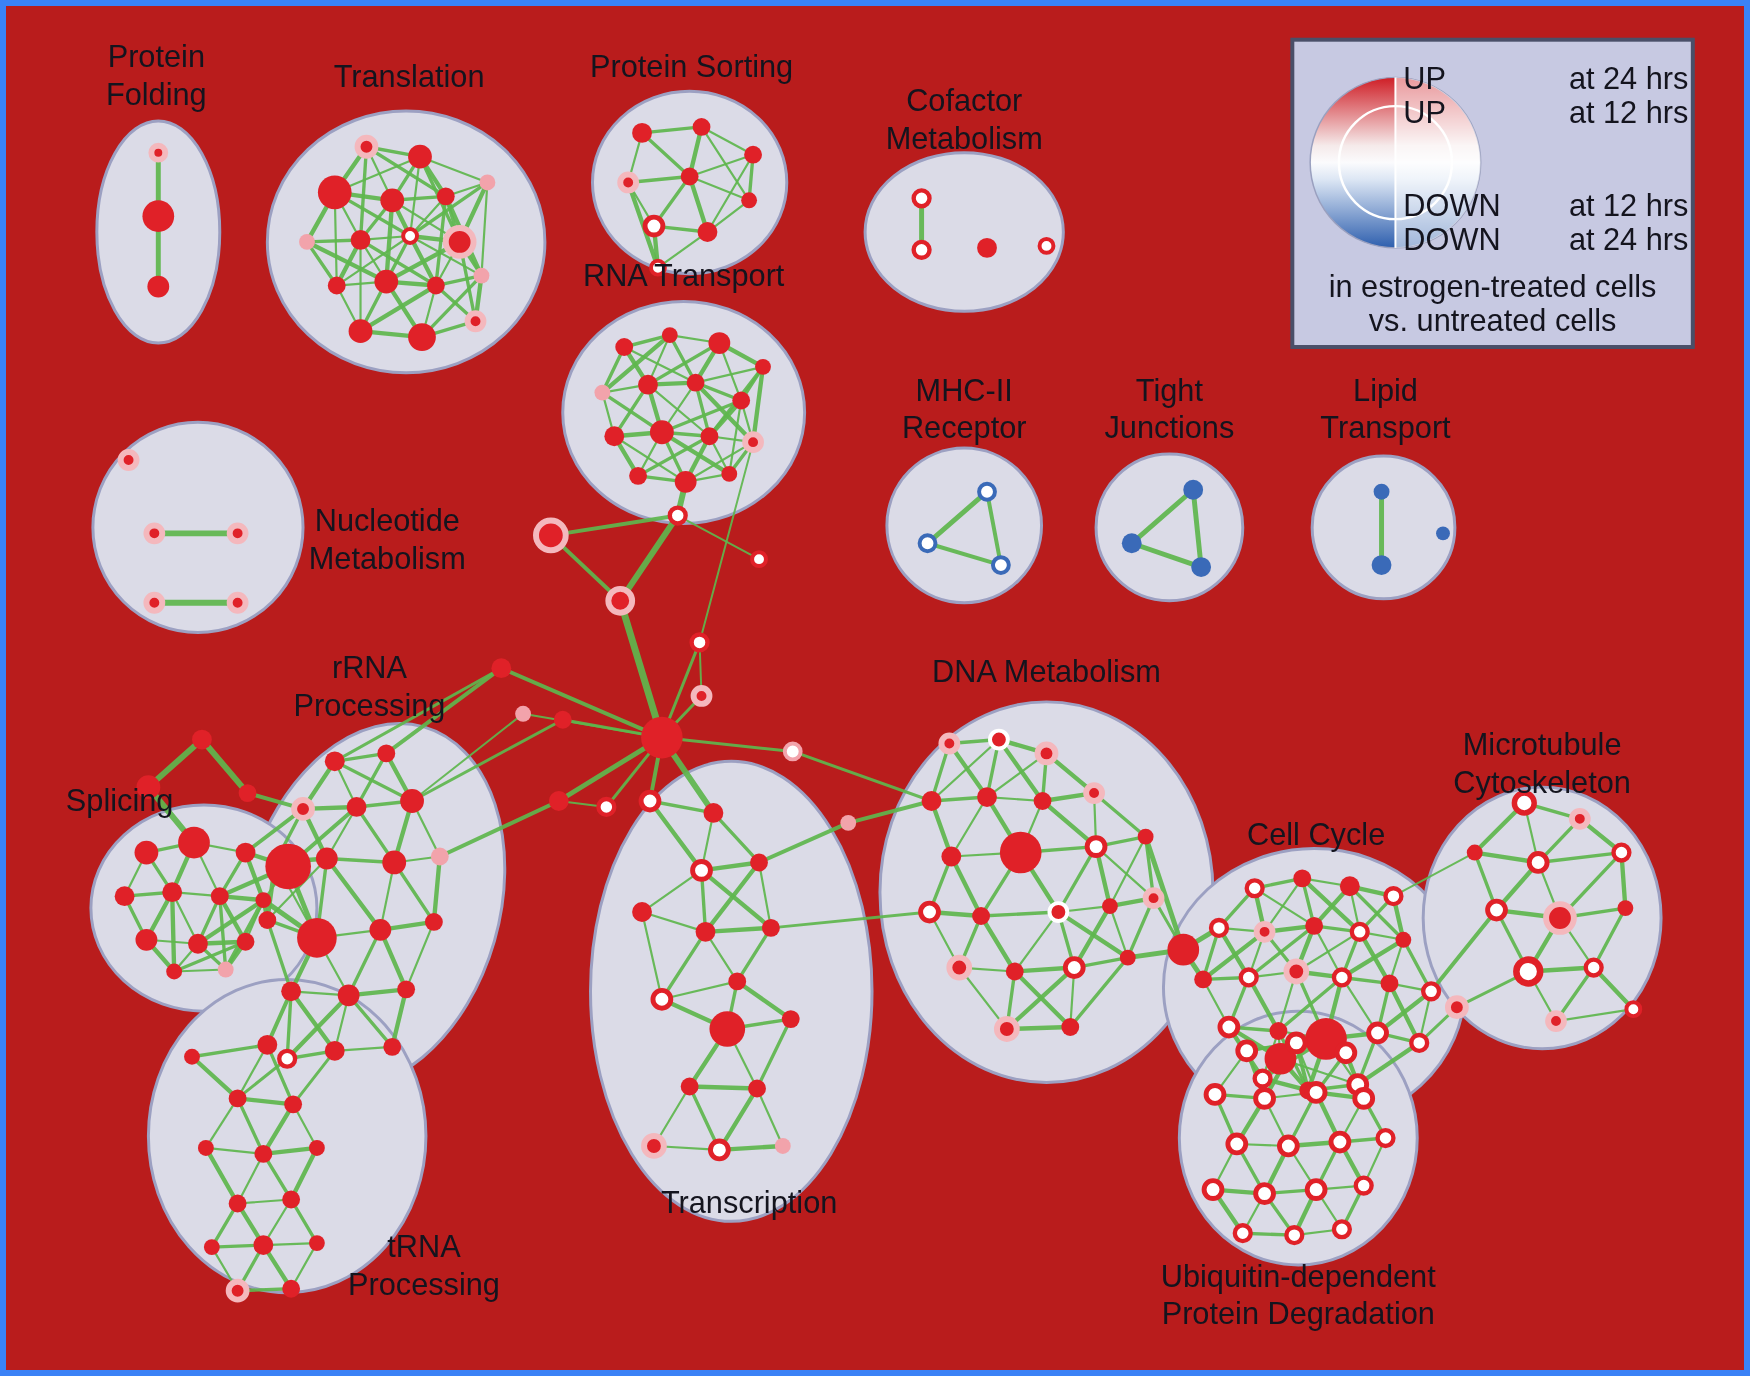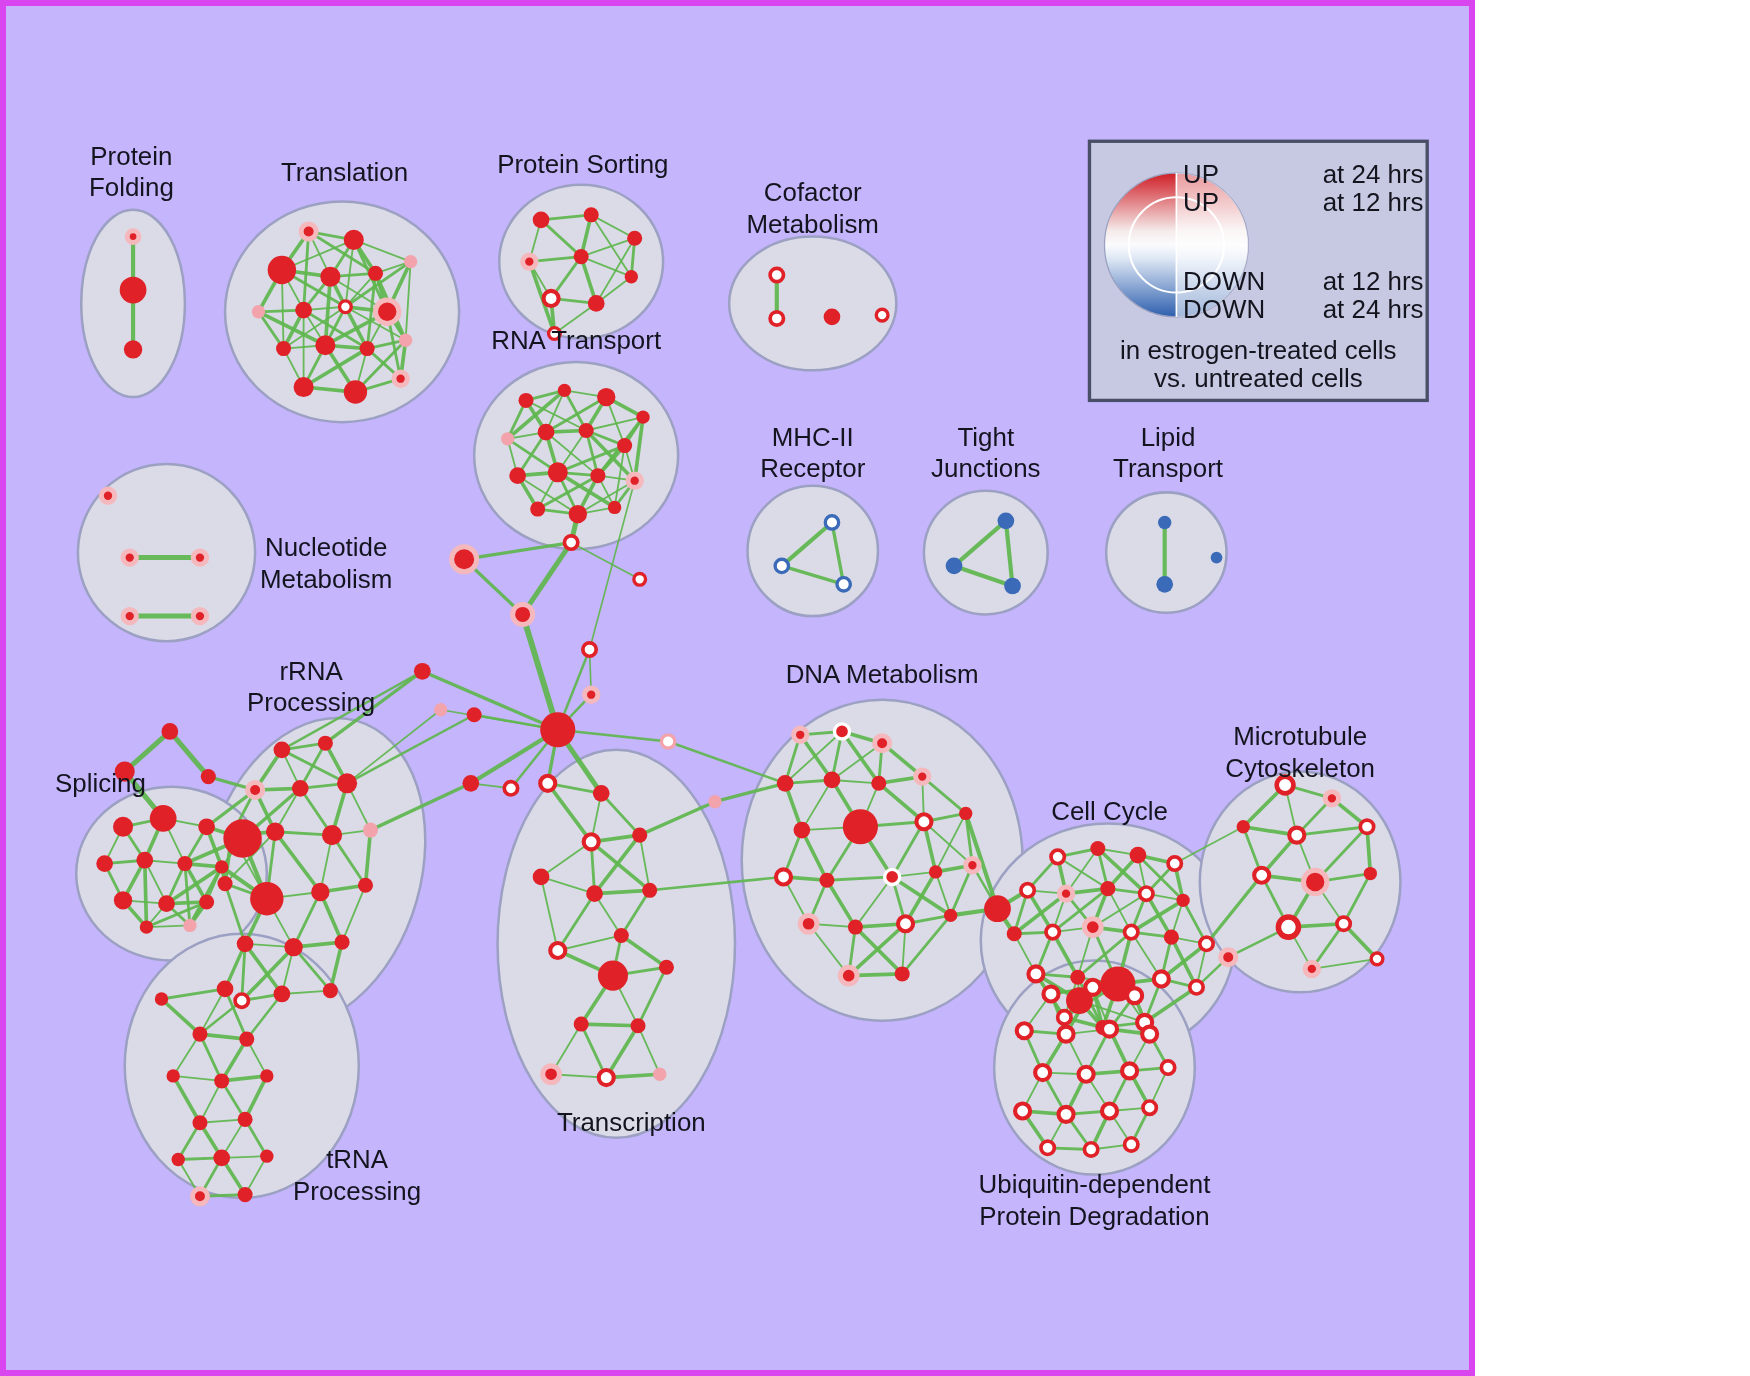--- a/index.html
+++ b/index.html
@@ -1,21 +1,21 @@
 <!DOCTYPE html>
 <html><head>
 <meta charset="utf-8">
 <style>
   html,body{margin:0;padding:0;background:#ffffff;}
   .figure{
     position:relative;
-    width:1475px;height:1376px;
+    width:1750px;height:1376px;
     box-sizing:border-box;
-    border:6px solid #d946ef;
-    background:#c4b5fd;
+    border:6px solid #3b82f6;
+    background:#b91c1c;
     font-family:"Liberation Sans", sans-serif;
     overflow:hidden;
   }
   svg{display:block;width:100%;height:100%;}
   text{font-family:"Liberation Sans", sans-serif;}
 </style>
 </head>
 <body>
 
 <div class="figure">

